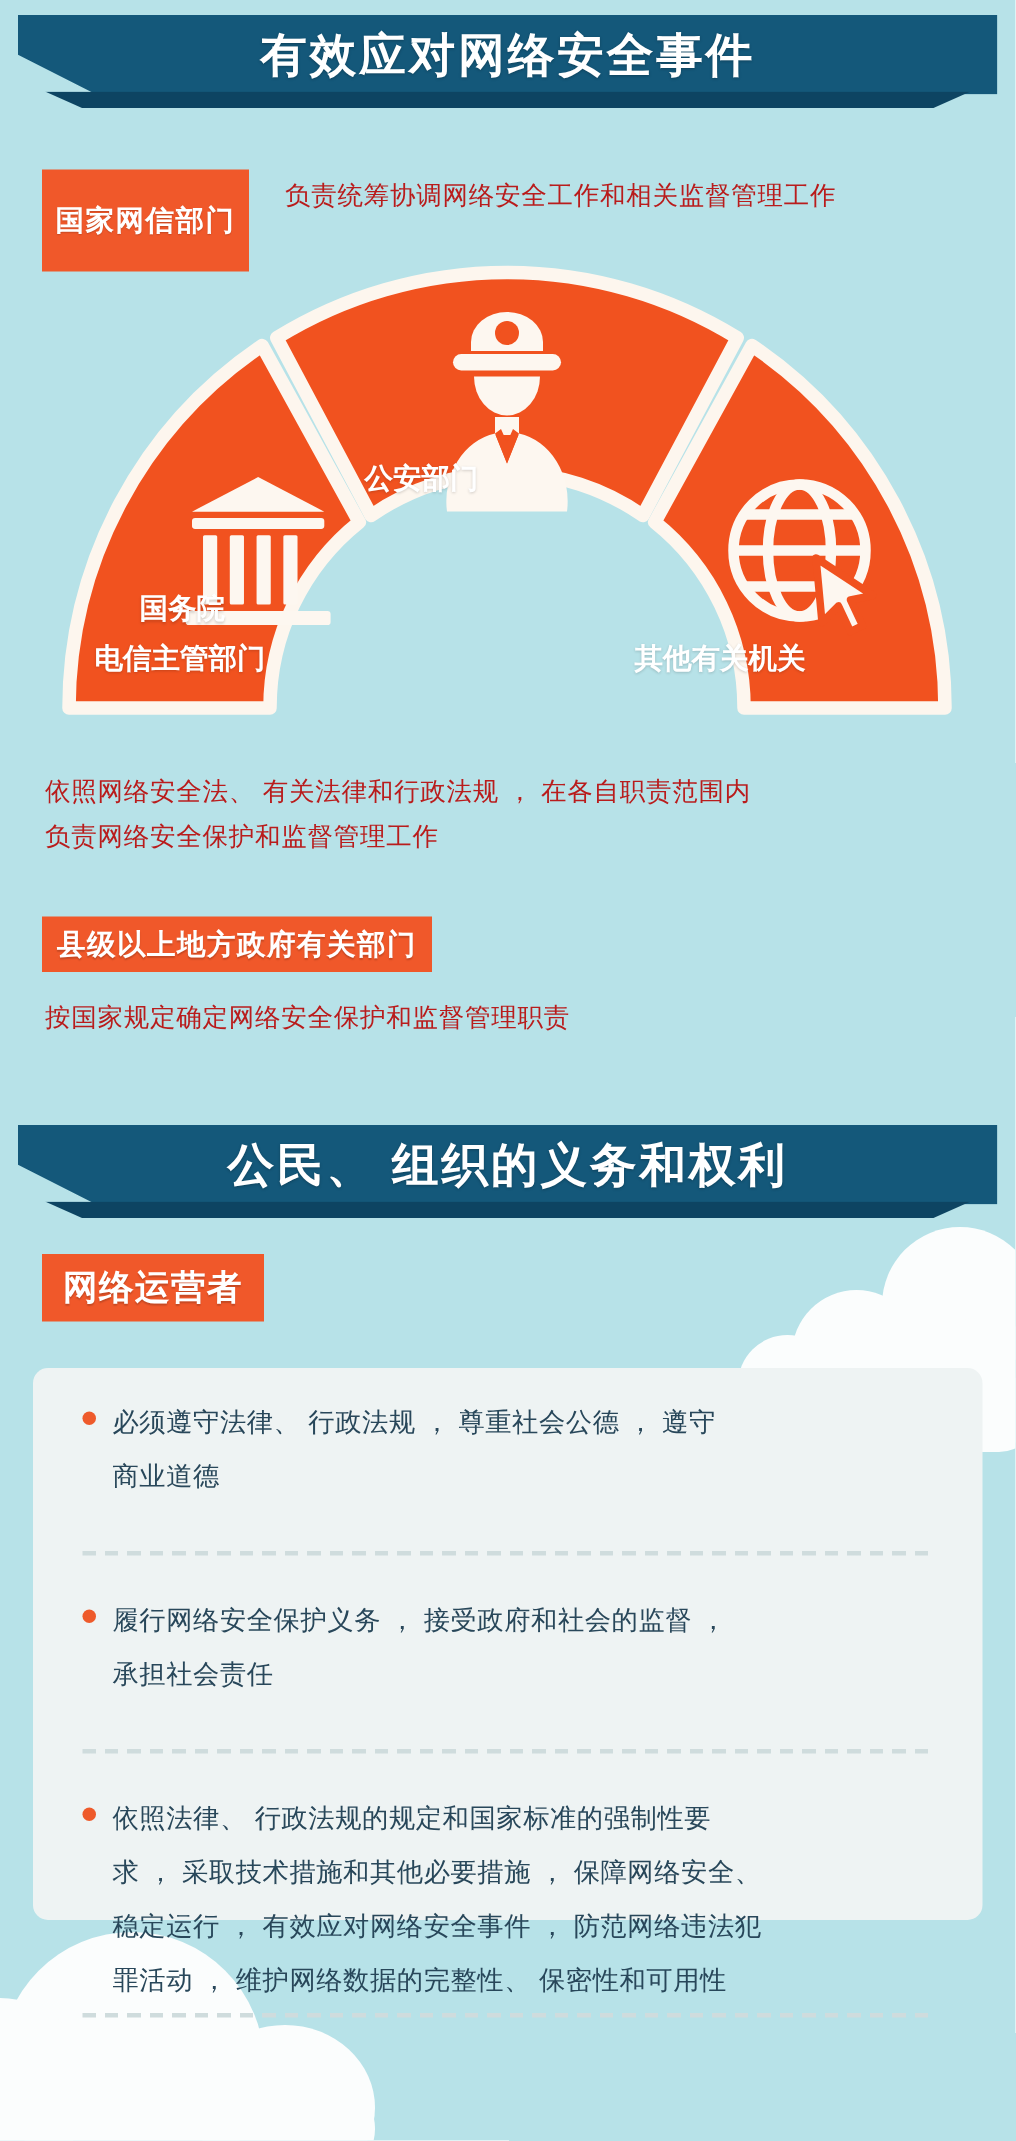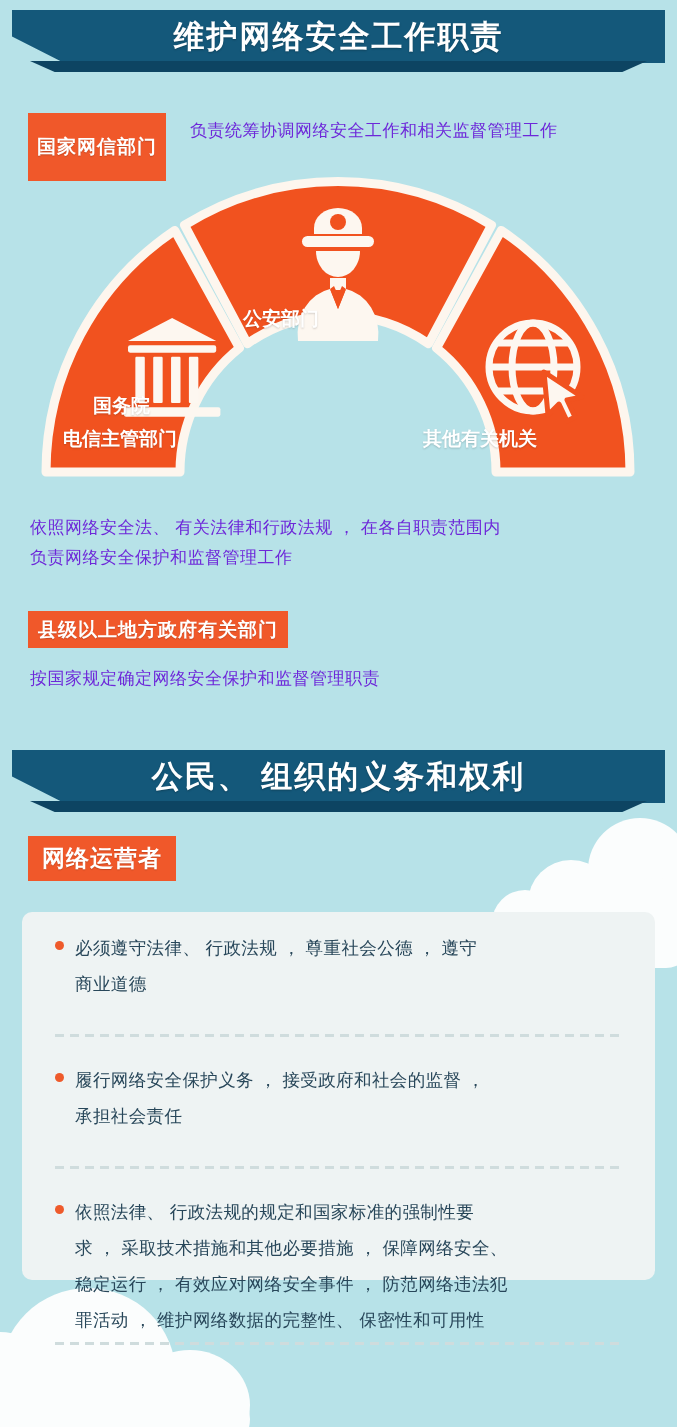--- a/index.html
+++ b/index.html
@@ -74,21 +74,21 @@
     align-items: center;
     justify-content: center;
     letter-spacing: 1px;
     text-shadow: 0 1px 1px rgba(0,0,0,.18);
     white-space: nowrap;
   }
 
   
   .body-text {
     position: absolute;
-    color: #6d28d9;
+    color: #b91c1c;
     font-size: 17px;
     line-height: 30px;
     letter-spacing: .5px;
   }
 
   
   .fan {
     position: absolute;
     left: 38px;
     top: 168px;
@@ -164,21 +164,21 @@
   <div class="cloud" style="left:-60px; top:1288px; width:330px; height:150px;">
     <span style="left:60px;  top:0px;   width:176px; height:176px;"></span>
     <span style="left:0px;   top:44px;  width:120px; height:120px;"></span>
     <span style="left:190px; top:62px;  width:120px; height:110px;"></span>
     <span style="left:10px;  top:96px;  width:300px; height:70px; border-radius:35px;"></span>
   </div>
 
   <div class="ribbon" style="top:10px;">
     <div class="band-main"></div>
     <div class="band-shadow"></div>
-    <div class="title">维护网络安全工作职责</div>
+    <div class="title">有效应对网络安全事件</div>
   </div>
 
   <div class="tag" style="left:28px; top:113px; height:36px; padding:16px 9px; font-size:19px;">国家网信部门</div>
   <div class="body-text" style="left:190px; top:118px; width:470px; font-size:17px; line-height:26px;">负责统筹协调网络安全工作和相关监督管理工作</div>
 
   <div class="fan">
     <svg viewBox="0 0 600 312" xmlns="http://www.w3.org/2000/svg">
       <defs>
 
         <path id="segL" d="M 8,304

